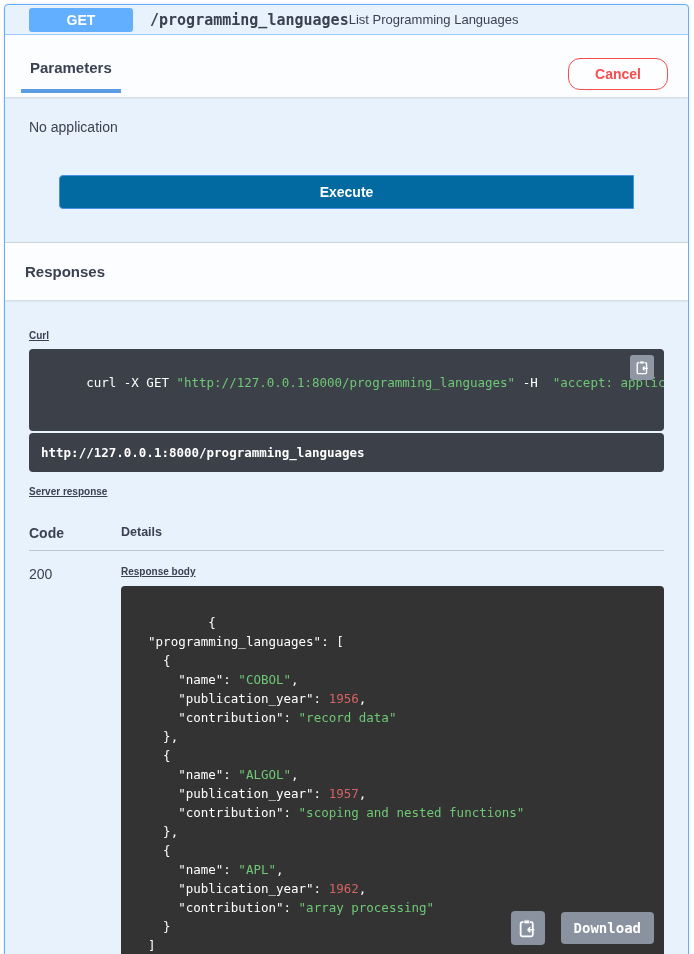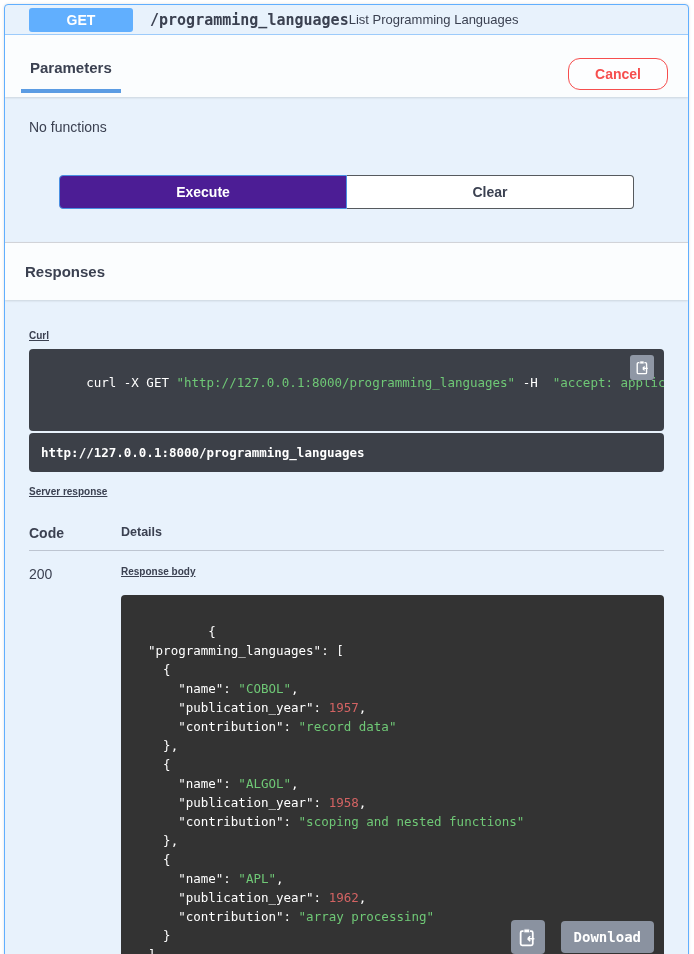--- a/index.html
+++ b/index.html
@@ -79,21 +79,21 @@
     background: rgba(255,255,255,.6);
     font-family: inherit;
     cursor: pointer;
   }
   
   .params-body { padding: 22px 24px 0; }
   .no-params { font-size: 14px; }
   .execute-wrapper { margin: 40px 30px 0; display: flex; padding-bottom: 33px; }
   .btn-execute {
     flex: 1;
-    background: #4c1d95;
+    background: #0369a1;
     border: 1px solid #4990e2;
     color: #fff;
     font-weight: bold;
     font-size: 14px;
     padding: 8px 0;
     border-radius: 4px 0 0 4px;
     text-align: center;
     font-family: inherit;
     cursor: pointer;
   }
@@ -148,21 +148,21 @@
     display: flex;
     margin-top: 28px;
     border-bottom: 1px solid rgba(59,65,81,.25);
     padding-bottom: 9px;
   }
   .col-code-h { width: 92px; font-size: 14px; font-weight: bold; }
   .col-details-h { font-size: 12.5px; font-weight: bold; }
   .resp-row { display: flex; padding-top: 15px; }
   .status-code { width: 92px; font-size: 14px; }
   .details-cell { flex: 1; }
-  .resp-body-label { margin-bottom: 18px; }
+  .resp-body-label { margin-bottom: 9px; }
   .json-block {
     position: relative;
     background: #333333;
     border-radius: 4px;
     padding: 8px 12px;
     color: #fff;
     font-family: "DejaVu Sans Mono", monospace;
     font-size: 12.5px;
     line-height: 19px;
     white-space: pre;
@@ -205,24 +205,23 @@
     <span class="opblock-path">/programming_languages</span>
     <span class="opblock-desc">List Programming Languages</span>
   </div>
 
   <div class="sec-header params-header">
     <div class="tab-title">Parameters</div>
     <button class="cancel-btn">Cancel</button>
   </div>
 
   <div class="params-body">
-    <div class="no-params">No functions</div>
+    <div class="no-params">No application</div>
     <div class="execute-wrapper">
       <button class="btn-execute">Execute</button>
-      <button class="btn-clear">Clear</button>
     </div>
   </div>
 
   <div class="sec-header responses-header">Responses</div>
 
   <div class="responses-content">
 
     <div class="block-label">Curl</div>
     <div class="code-dark curl-block">
       <span>curl -X GET <span class="tok-str">"http://127.0.0.1:8000/programming_languages"</span> -H  <span class="tok-str">"accept: application/json"</span></span>
@@ -246,26 +245,26 @@
 
     <div class="resp-row">
       <div class="status-code">200</div>
       <div class="details-cell">
         <div class="block-label resp-body-label">Response body</div>
         <div class="json-block">
           <span>{
   "programming_languages": [
     {
       "name": <span class="tok-str">"COBOL"</span>,
-      "publication_year": <span class="tok-num">1957</span>,
+      "publication_year": <span class="tok-num">1956</span>,
       "contribution": <span class="tok-str">"record data"</span>
     },
     {
       "name": <span class="tok-str">"ALGOL"</span>,
-      "publication_year": <span class="tok-num">1958</span>,
+      "publication_year": <span class="tok-num">1957</span>,
       "contribution": <span class="tok-str">"scoping and nested functions"</span>
     },
     {
       "name": <span class="tok-str">"APL"</span>,
       "publication_year": <span class="tok-num">1962</span>,
       "contribution": <span class="tok-str">"array processing"</span>
     }
   ]
 }</span>
           <div class="body-actions">

